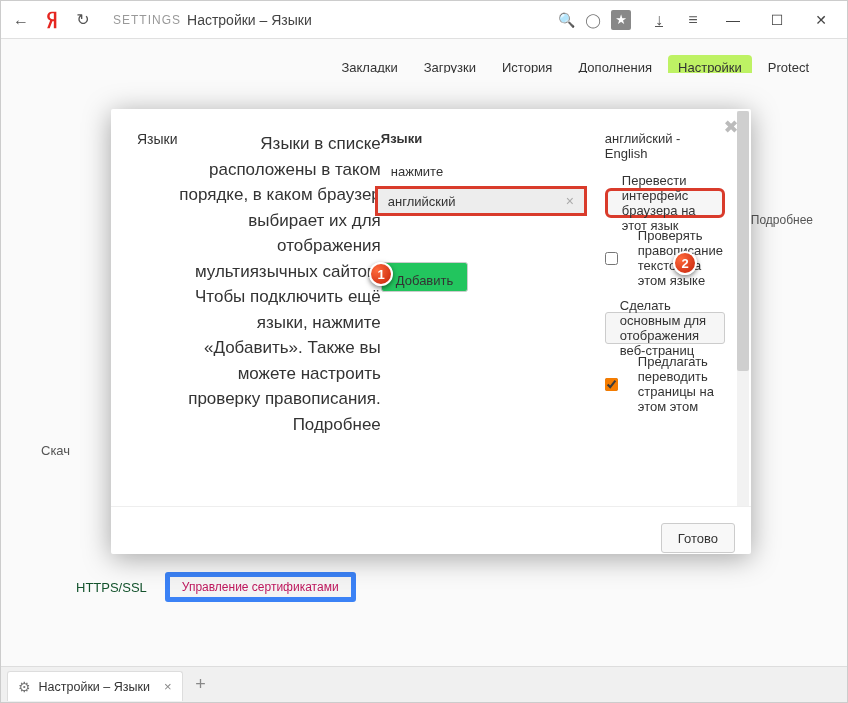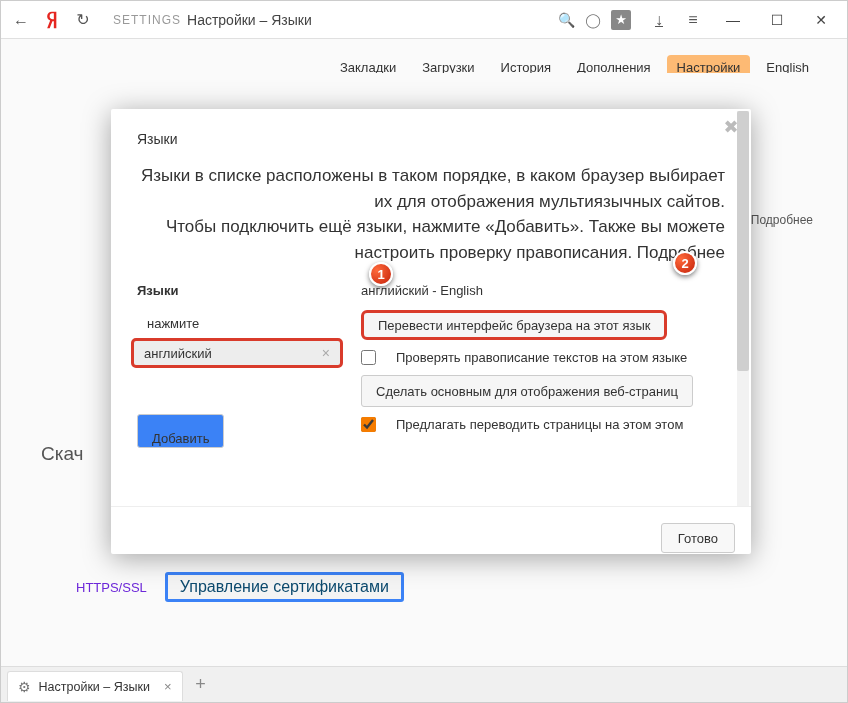--- a/index.html
+++ b/index.html
@@ -81,61 +81,60 @@
     justify-content: flex-end;
     gap: 6px;
   }
   .nav-item {
     font-size: 13px;
     color: #333;
     padding: 5px 10px;
     border-radius: 4px;
   }
   .nav-item.active {
-    background: #fdba74;
+    background: #bef264;
   }
   .page-bg {
     position: absolute;
     top: 72px;
     left: 0;
     right: 0;
     bottom: 36px;
     background: #fafafa;
     padding: 0 28px;
   }
   .bg-fragment1 { position:absolute; right:34px; top:140px; color:#555; font-size:12px; }
   .bg-fragment1 a { color:#555; }
   .bg-fragment2 { position:absolute; right:104px; top:170px; color:#555; font-size:13px;}
-  .bg-label-sk { position:absolute; left:40px; top:370px; color:#555; font-size:19px;}
+  .bg-label-sk { position:absolute; left:40px; top:370px; color:#555; font-size:13px;}
   .bg-dotdot { position:absolute; left:130px; top:416px; color:#999; font-size:12px; letter-spacing:6px;}
   .bg-https-row { position:absolute; left:75px; bottom:64px; display:flex; align-items:center; gap:18px;}
-  .bg-https-row .label { color:#6d28d9; font-size:13px;}
+  .bg-https-row .label { color:#14532d; font-size:13px;}
   .bg-https-row button {
-    height: 30px; background:#f4f4f4; border:3px solid #3b82f6; border-radius:3px; padding:0 12px; font-size:16px; color:#0c4a6e;
+    height: 30px; background:#f4f4f4; border:5px solid #3b82f6; border-radius:3px; padding:0 12px; font-size:12px; color:#be185d;
   }
   
   .modal-shadow {
     position: absolute;
     left: 110px;
     top: 108px;
     width: 640px;
     height: 445px;
     background: #fff;
     box-shadow: 0 4px 28px rgba(0,0,0,0.35);
     border-radius: 2px;
   }
   .modal-close-x {
     position:absolute; right:10px; top:8px; width:20px; height:20px;
     color:#bbb; font-size:18px; display:flex; align-items:center; justify-content:center;
   }
   .modal-content {
     padding: 22px 26px 14px 26px;
     height: calc(100% - 48px);
     display: flex;
-    flex-direction: column;
   }
   .modal-title {
     font-size: 14px;
     color: #333;
     margin-bottom: 16px;
   }
   .modal-desc {
     font-size: 17px;
     color: #333;
     line-height: 1.5;
@@ -161,29 +160,29 @@
     display:flex;
     align-items:center;
     padding: 0 10px;
     font-size: 13px;
     color:#333;
     position:relative;
   }
   .lang-row.selected {
     background: #ededed;
     border: 3px solid #d93b2b;
-    border-radius: 5px;
+    border-radius: 0;
     margin-left: -6px;
     margin-right: -6px;
     justify-content: space-between;
   }
   .lang-row.selected .x { color:#aaa; font-size:14px; }
   .add-btn-wrap { margin-top: 46px; }
   .add-btn {
-    height: 30px; background:#3b82f6; border:1px solid #ccc; border-radius:3px; padding:16px 14px; font-size:13px; color:#333;
+    height: 30px; background:#22c55e; border:1px solid #ccc; border-radius:3px; padding:10px 14px; font-size:13px; color:#333;
   }
   .lang-detail { flex:1; }
   .lang-detail-title { font-size:13px; color:#333; margin-bottom:12px;}
   .btn-like {
     height: 32px;
     background:#f6f6f6;
     border:1px solid #ccc;
     border-radius:3px;
     font-size:13px;
     color:#333;
@@ -303,21 +302,21 @@
     <div class="window-control">☐</div>
     <div class="window-control">✕</div>
   </div>
 
   <div class="page-nav">
     <span class="nav-item">Закладки</span>
     <span class="nav-item">Загрузки</span>
     <span class="nav-item">История</span>
     <span class="nav-item">Дополнения</span>
     <span class="nav-item active">Настройки</span>
-    <span class="nav-item">English</span>
+    <span class="nav-item">Protect</span>
   </div>
 
   <div class="page-bg">
     <div class="bg-fragment1">
       <span>емы.</span>
       <a>Подробнее</a>
     </div>
     <div class="bg-fragment2">а</div>
     <div class="bg-label-sk">Скач</div>
     <div class="bg-dotdot">. .</div>

